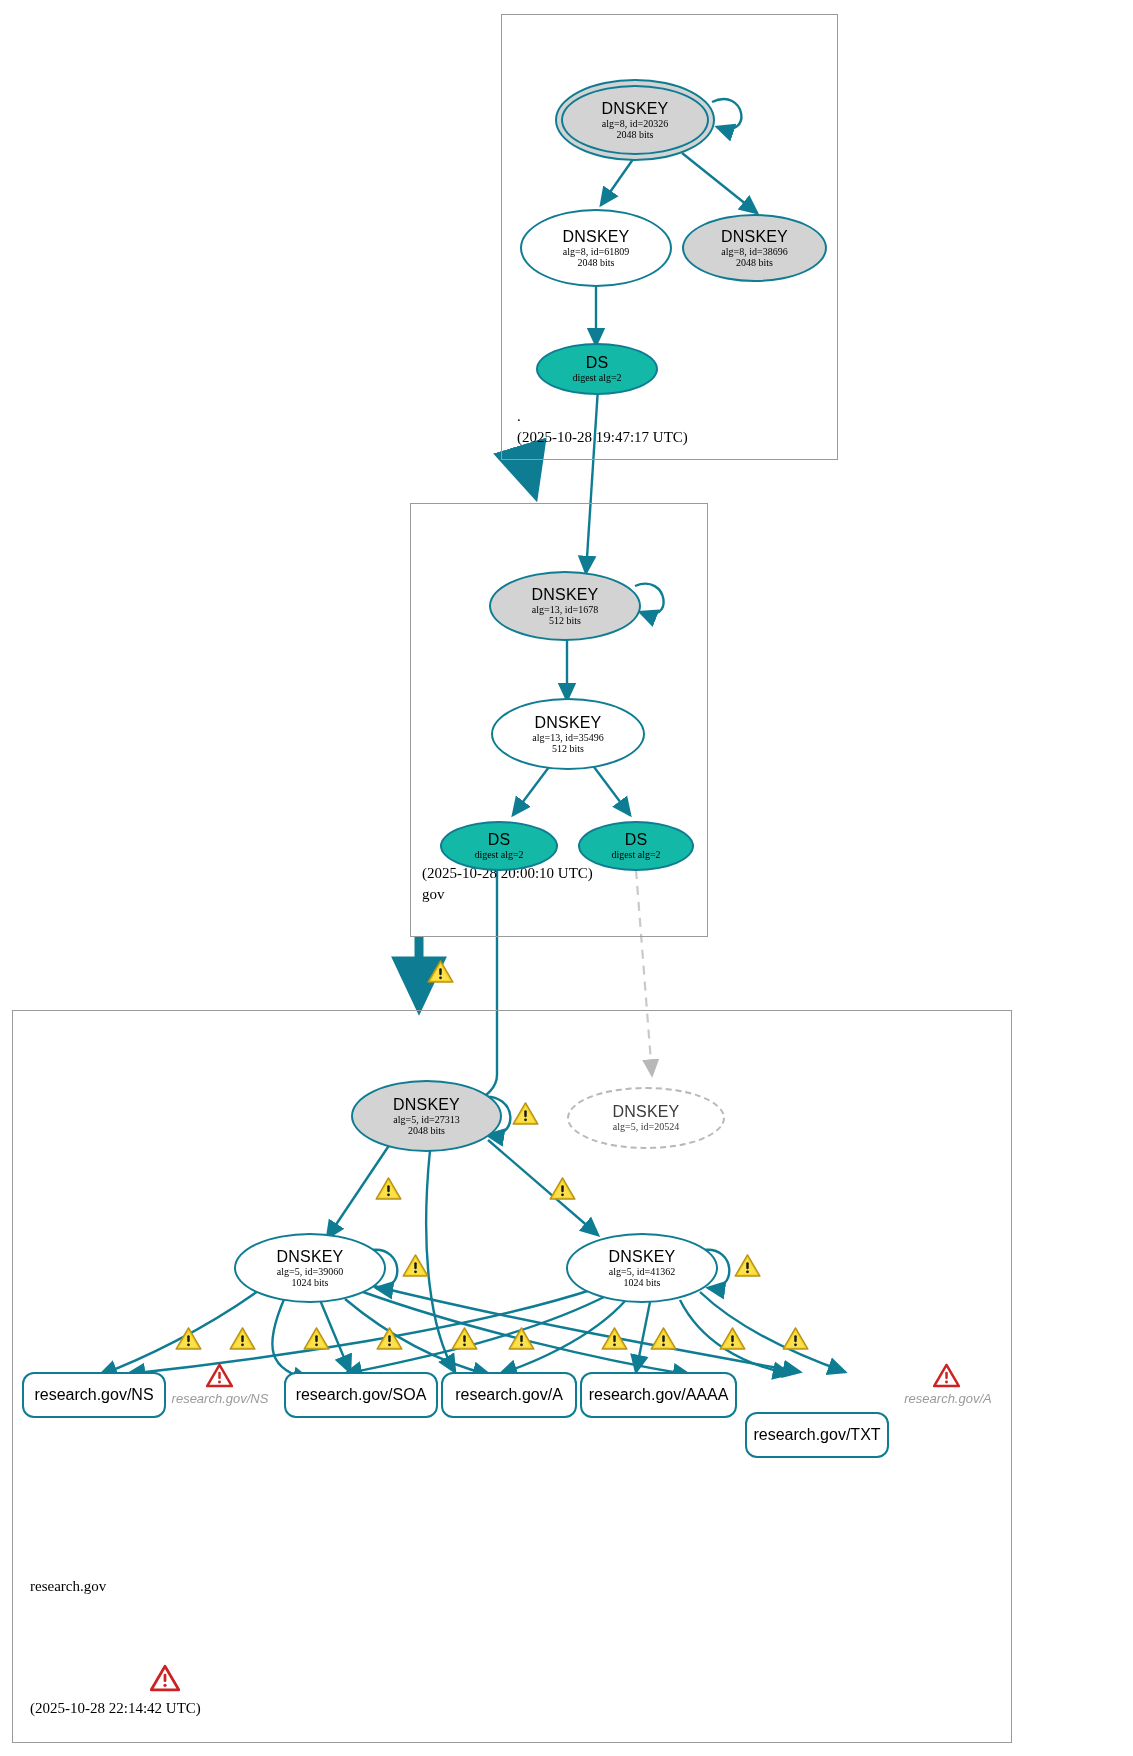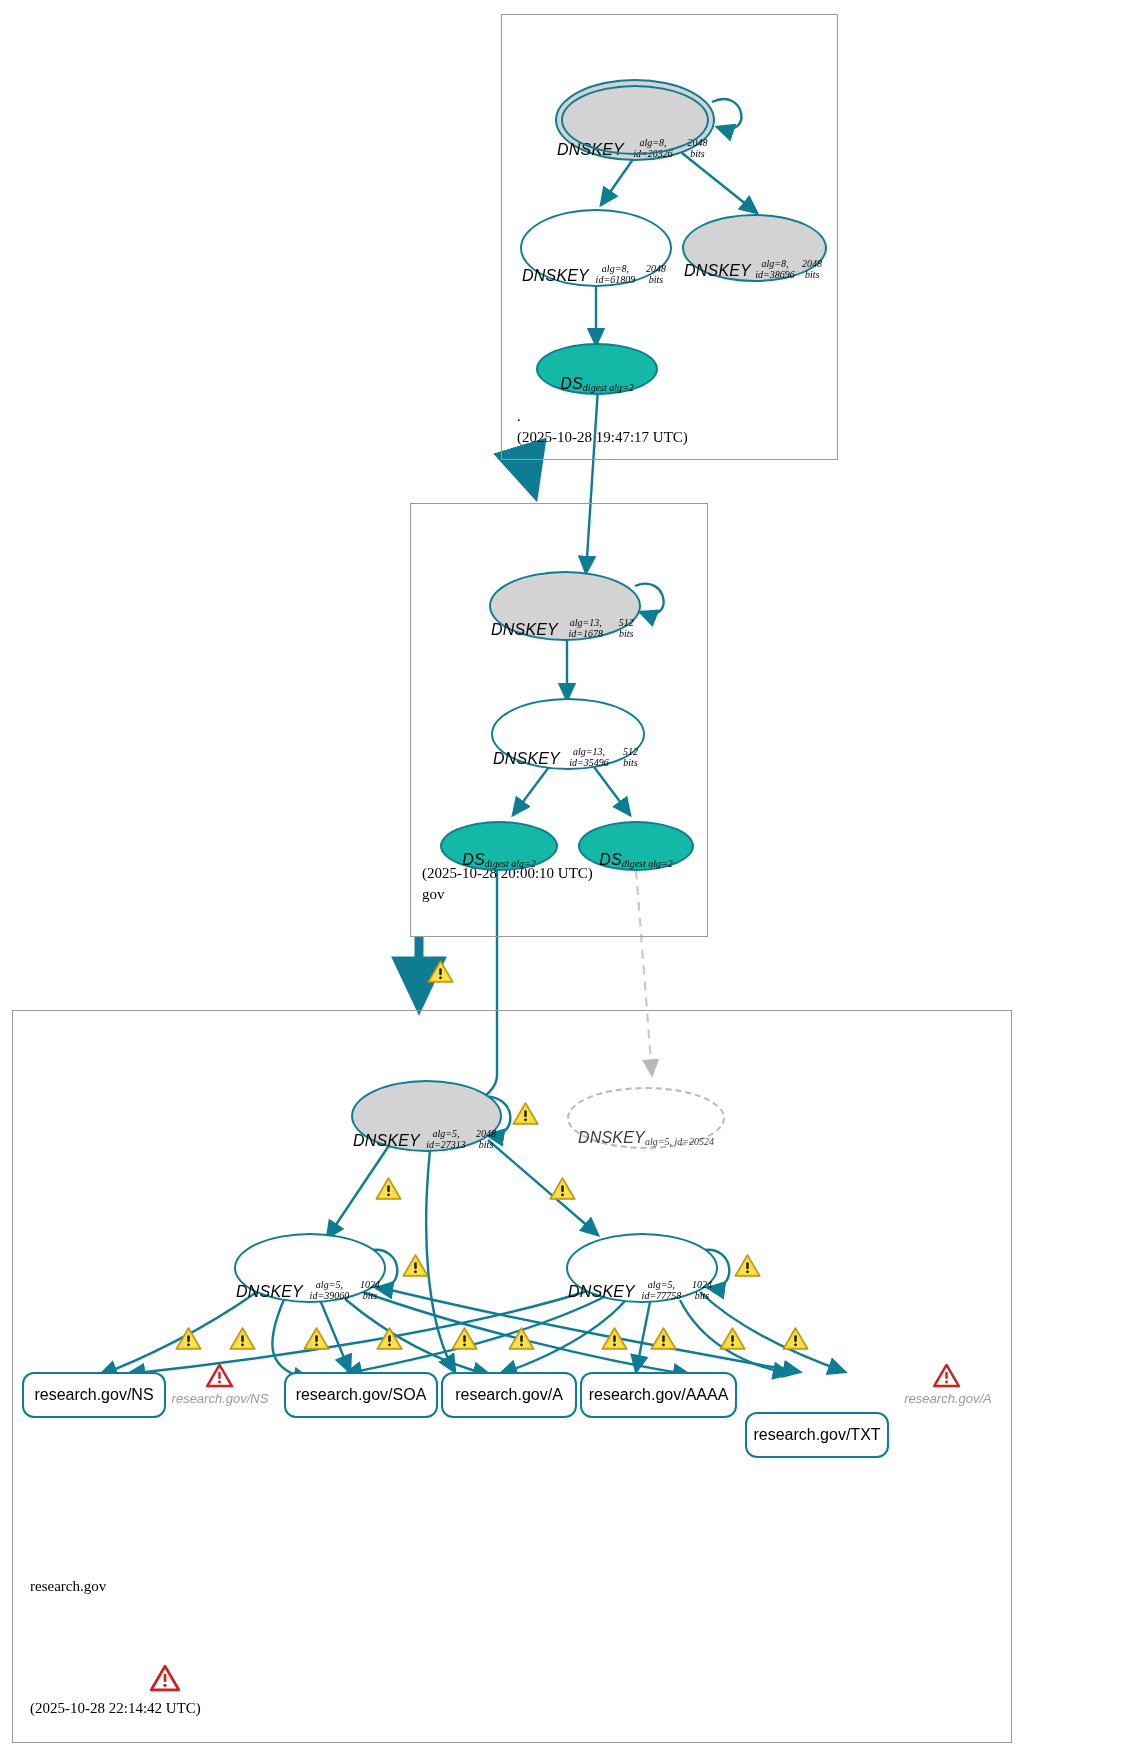--- a/index.html
+++ b/index.html
@@ -44,27 +44,26 @@
     font-family: "Liberation Serif", serif;
     font-size: 15px;
     color: #000000;
     white-space: nowrap;
   }
   
   .node {
     position: absolute;
     box-sizing: border-box;
     display: flex;
-    flex-direction: row;
-    align-items: flex-end;
+    flex-direction: column;
+    align-items: center;
     justify-content: center;
     border-radius: 50%;
     text-align: center;
     line-height: 1.12;
-    font-style: italic;
   }
   .node .t1 {
     font-family: "Liberation Sans", sans-serif;
     font-size: 16px;
     color: #000;
     letter-spacing: .2px;
   }
   .node .t2, .node .t3 {
     font-family: "Liberation Serif", serif;
     font-size: 10px;
@@ -268,21 +267,21 @@
   </div>
 
   <div class="node key-plain" style="left:234px; top:1233px; width:152px; height:70px;">
     <div class="t1">DNSKEY</div>
     <div class="t2">alg=5, id=39060</div>
     <div class="t3">1024 bits</div>
   </div>
 
   <div class="node key-plain" style="left:566px; top:1233px; width:152px; height:70px;">
     <div class="t1">DNSKEY</div>
-    <div class="t2">alg=5, id=77758</div>
+    <div class="t2">alg=5, id=41362</div>
     <div class="t3">1024 bits</div>
   </div>
 
   <div class="rrset" style="left:22px; top:1372px; width:144px; height:46px;">research.gov/NS</div>
   <div class="rrset" style="left:284px; top:1372px; width:154px; height:46px;">research.gov/SOA</div>
   <div class="rrset" style="left:441px; top:1372px; width:136px; height:46px;">research.gov/A</div>
   <div class="rrset" style="left:580px; top:1372px; width:157px; height:46px;">research.gov/AAAA</div>
   <div class="rrset" style="left:745px; top:1412px; width:144px; height:46px;">research.gov/TXT</div>
 
   <svg class="layer" viewBox="0 0 1133 1756">

